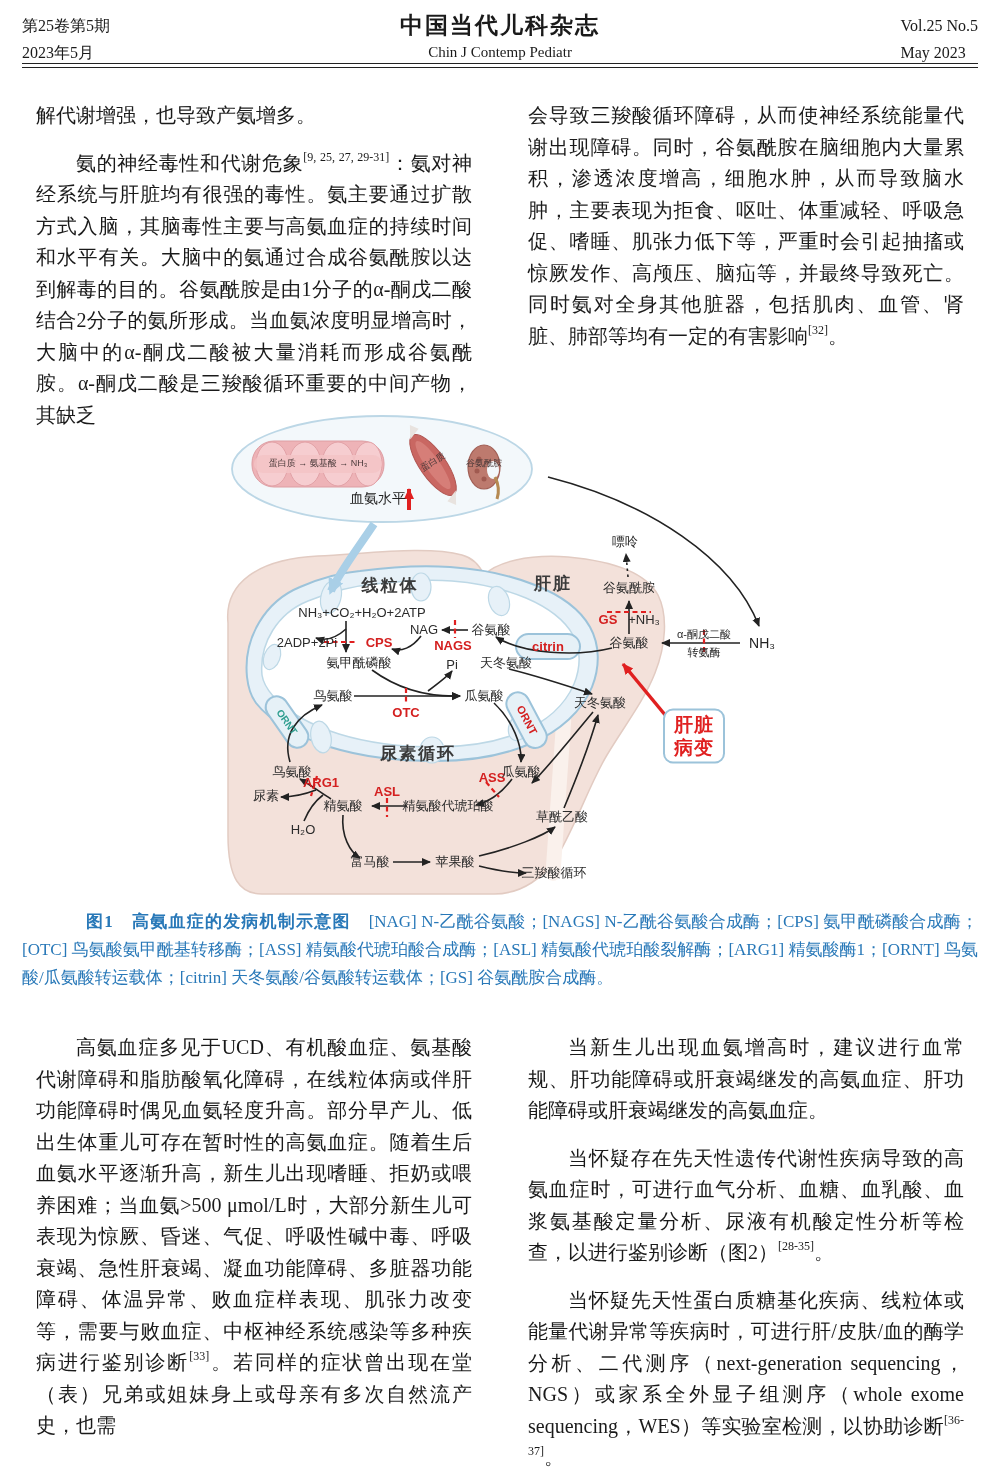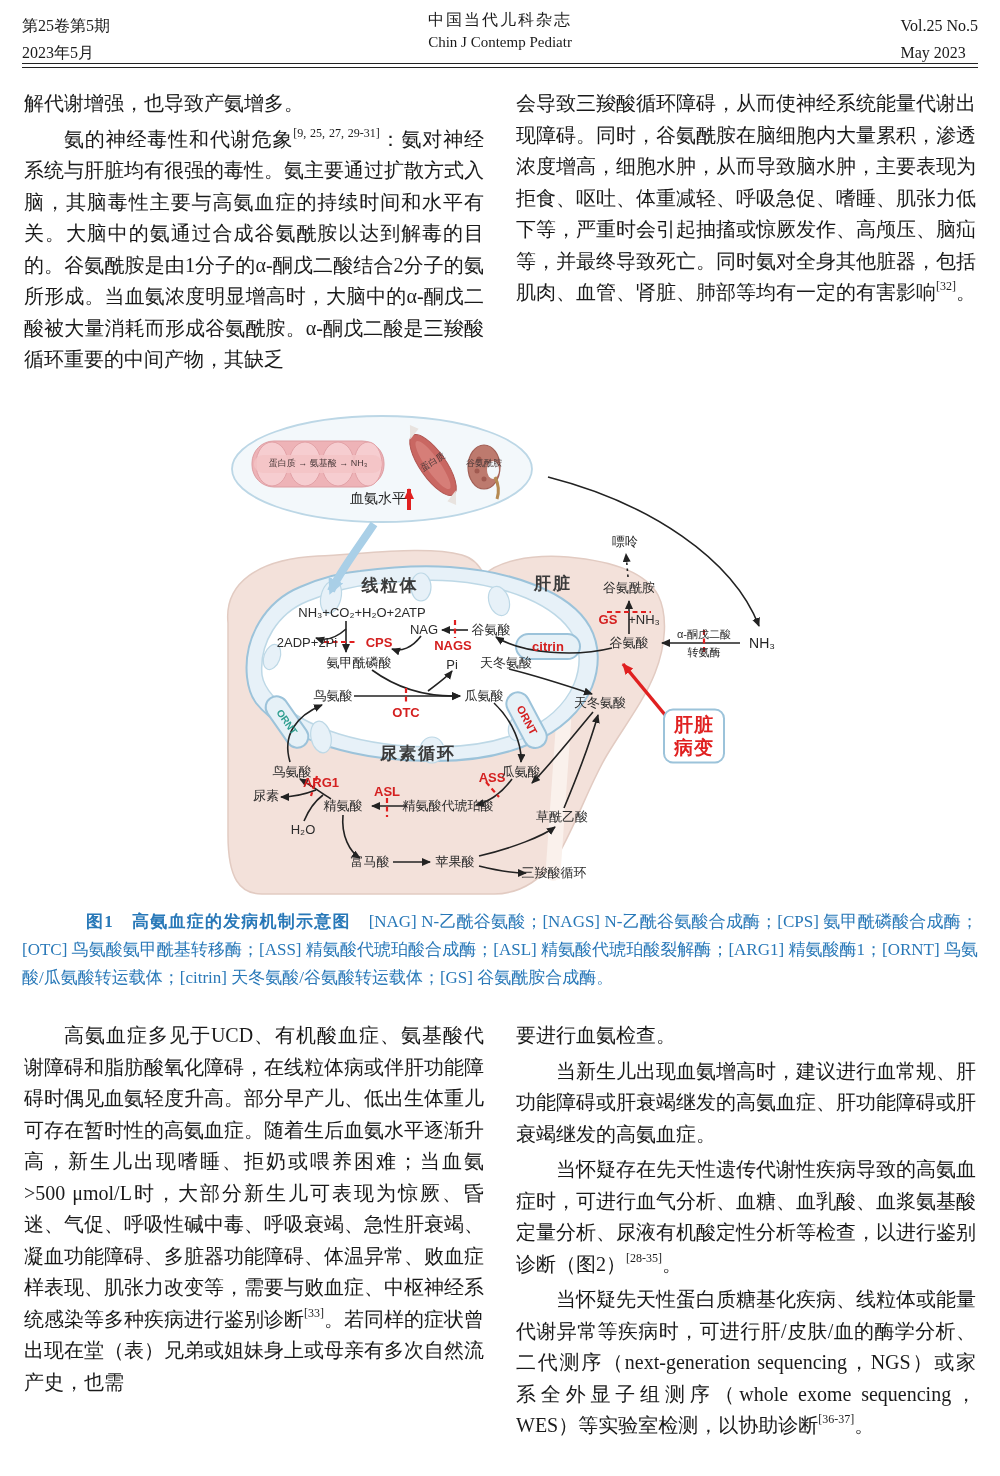--- a/index.html
+++ b/index.html
@@ -2,32 +2,32 @@
 <html><head>
 <meta charset="utf-8">
 <style>
   html,body{margin:0;padding:0;background:#fff;}
   body{width:1000px;height:1476px;position:relative;font-family:"Liberation Serif","DejaVu Serif",serif;color:#1a1a1a;}
 
   
   .hdr{position:absolute;left:22px;right:22px;top:10px;height:50px;}
   .hdr-left{position:absolute;left:0;top:2px;font-size:16px;line-height:27px;}
   .hdr-center{position:absolute;left:0;right:0;top:0;text-align:center;}
-  .hdr-center .cn{font-size:16px;font-weight:normal;letter-spacing:2px;}
+  .hdr-center .cn{font-size:23px;font-weight:bold;letter-spacing:2px;}
   .hdr-center .en{font-size:15px;margin-top:3px;}
   .hdr-right{position:absolute;right:0;top:2px;font-size:16px;line-height:27px;text-align:left;}
   .hdr-rule{position:absolute;left:22px;right:22px;top:63px;height:3px;border-top:1.6px solid #222;border-bottom:1.6px solid #222;}
 
   
   .col{position:absolute;width:468px;font-size:20px;line-height:31.5px;text-align:justify;}
   .col-tl{left:20px;top:84px;}
   .col-tr{left:512px;top:84px;}
   .col-bl{left:20px;top:1016px;}
   .col-br{left:512px;top:1016px;}
-  .para{margin:4px;padding:0;}
+  .para{margin:16px;padding:0;}
   .para.indent{text-indent:2em;}
   sup{font-size:12px;line-height:0;position:relative;top:-1px;}
 
   .sec-head{font-family:"Liberation Sans","DejaVu Sans",sans-serif;font-size:21px;font-weight:bold;color:#2474b5;line-height:32px;margin-bottom:24px;text-align:left;}
   .sec-head .num{margin-right:18px;}
 
   
   .fig{position:absolute;left:0;top:405px;width:1000px;height:500px;}
   .fig svg{position:absolute;left:0;top:0;}
   .fl{position:absolute;transform:translate(-50%,-50%);font-family:"Liberation Sans","DejaVu Sans",sans-serif;font-size:13px;color:#2b2b2b;white-space:nowrap;}
@@ -251,17 +251,16 @@
 <div class="caption">
   <b>图1　高氨血症的发病机制示意图</b><span>[NAG] N-乙酰谷氨酸；[NAGS] N-乙酰谷氨酸合成酶；[CPS] 氨甲酰磷酸合成酶；[OTC] 鸟氨酸氨甲酰基转移酶；[ASS] 精氨酸代琥珀酸合成酶；[ASL] 精氨酸代琥珀酸裂解酶；[ARG1] 精氨酸酶1；[ORNT] 鸟氨酸/瓜氨酸转运载体；[citrin] 天冬氨酸/谷氨酸转运载体；[GS] 谷氨酰胺合成酶。</span>
 </div>
 
 <div class="col col-bl">
   <div>
       <p class="para indent">高氨血症多见于UCD、有机酸血症、氨基酸代谢障碍和脂肪酸氧化障碍，在线粒体病或伴肝功能障碍时偶见血氨轻度升高。部分早产儿、低出生体重儿可存在暂时性的高氨血症。随着生后血氨水平逐渐升高，新生儿出现嗜睡、拒奶或喂养困难；当血氨&gt;500 μmol/L时，大部分新生儿可表现为惊厥、昏迷、气促、呼吸性碱中毒、呼吸衰竭、急性肝衰竭、凝血功能障碍、多脏器功能障碍、体温异常、败血症样表现、肌张力改变等，需要与败血症、中枢神经系统感染等多种疾病进行鉴别诊断<sup>[33]</sup>。若同样的症状曾出现在堂（表）兄弟或姐妹身上或母亲有多次自然流产史，也需</p>
     </div>
 </div>
 <div class="col col-br">
-    <p class="para">要进行血氨检查。</p>
     <p class="para indent">当新生儿出现血氨增高时，建议进行血常规、肝功能障碍或肝衰竭继发的高氨血症、肝功能障碍或肝衰竭继发的高氨血症。</p>
     <p class="para indent">当怀疑存在先天性遗传代谢性疾病导致的高氨血症时，可进行血气分析、血糖、血乳酸、血浆氨基酸定量分析、尿液有机酸定性分析等检查，以进行鉴别诊断（图2）<sup>[28-35]</sup>。</p>
     <p class="para indent">当怀疑先天性蛋白质糖基化疾病、线粒体或能量代谢异常等疾病时，可进行肝/皮肤/血的酶学分析、二代测序（next-generation sequencing，NGS）或家系全外显子组测序（whole exome sequencing，WES）等实验室检测，以协助诊断<sup>[36-37]</sup>。</p>
   </div>
 
 </body></html>

